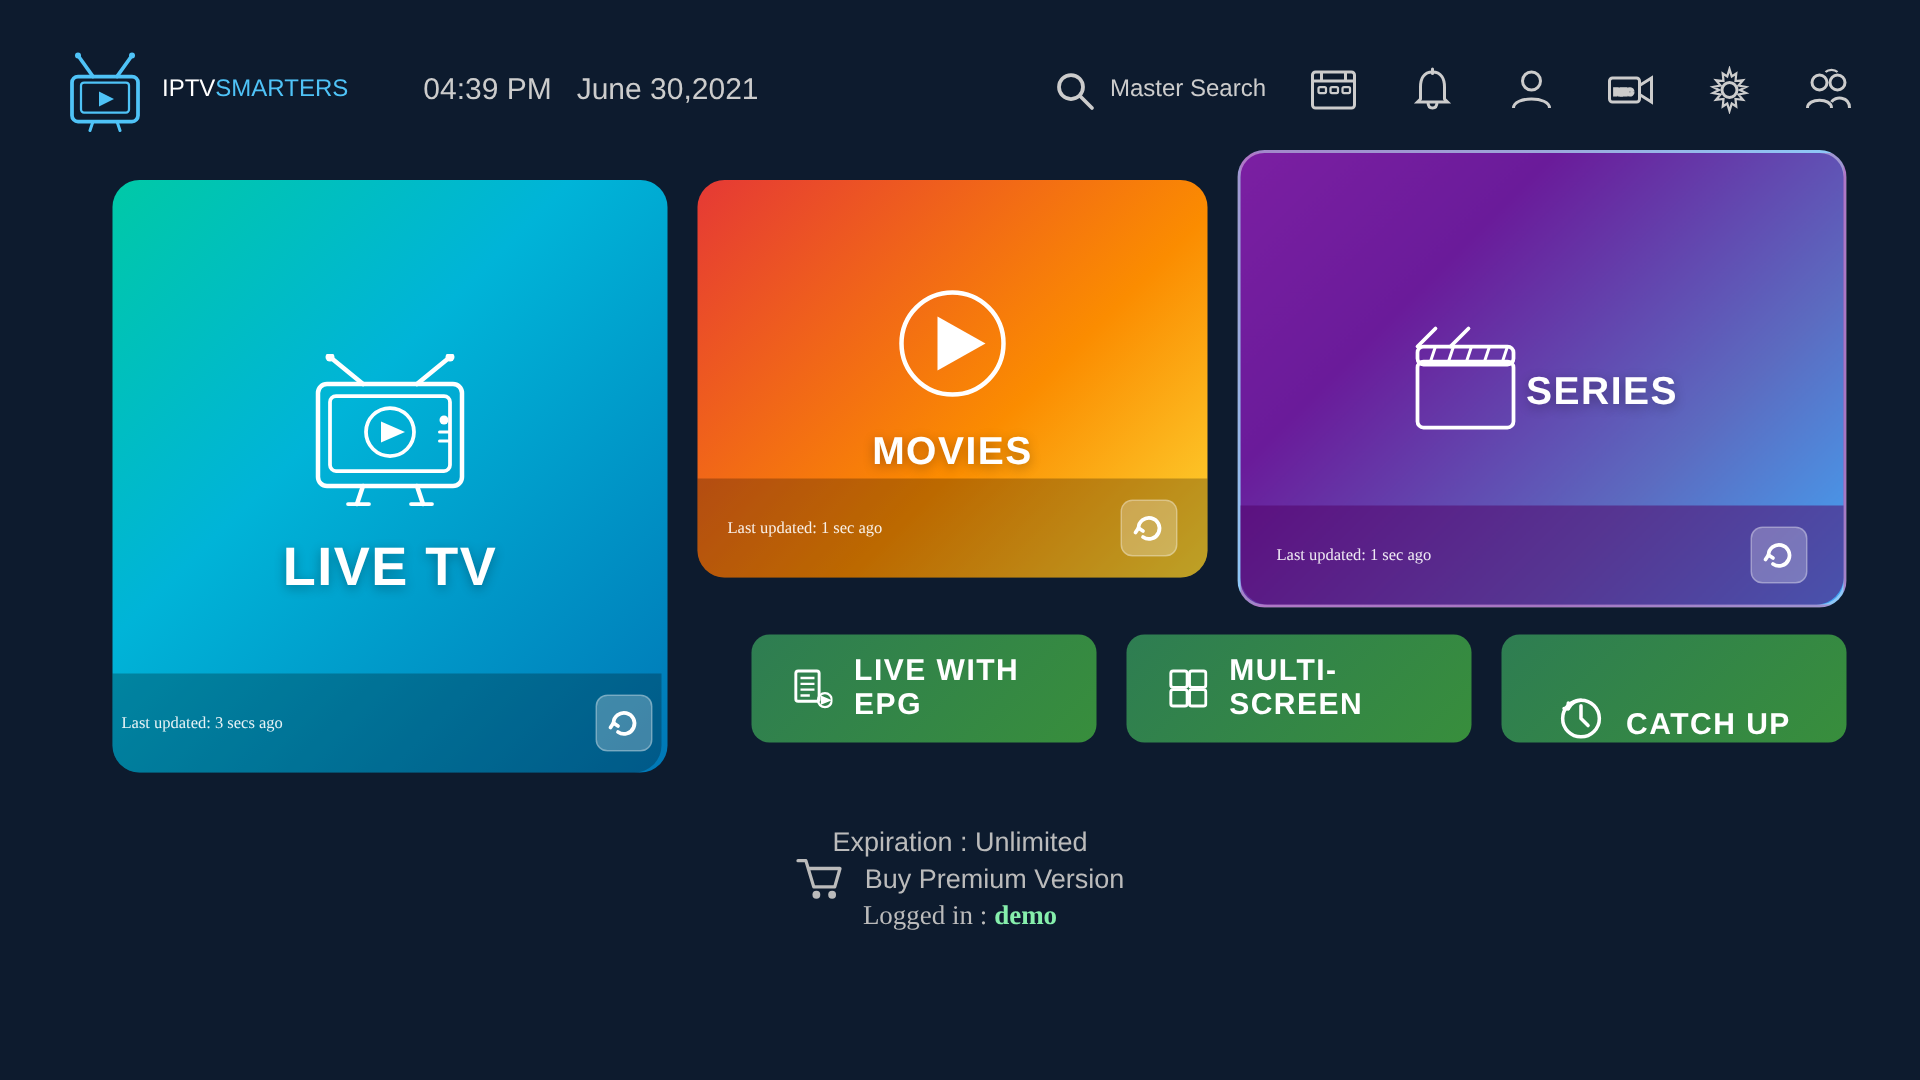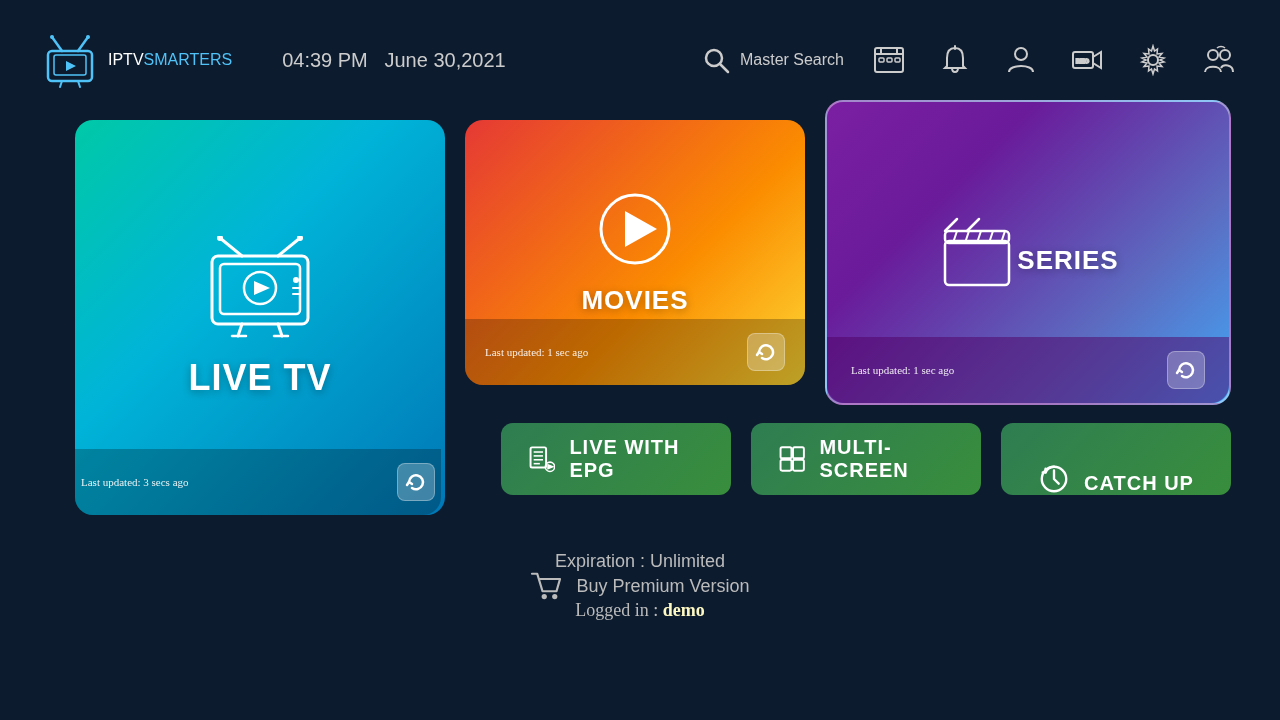--- a/index.html
+++ b/index.html
@@ -517,15 +517,15 @@
     <svg viewBox="0 0 36 32">
       <path d="M2 2 L8 2 L14 22 L30 22 L34 8 L10 8" stroke="#bbb" stroke-width="2.5" fill="none" stroke-linecap="round" stroke-linejoin="round"></path>
       <circle cx="16" cy="28" r="3" fill="#bbb"></circle>
       <circle cx="28" cy="28" r="3" fill="#bbb"></circle>
     </svg>
     <span class="buy-premium-text">Buy Premium Version</span>
   </div>
 
   <div>
     <span class="logged-in-text">Logged in : </span>
-    <span class="logged-in-text" style="font-weight:700;color:#fef9c3;">demo</span>
+    <span class="logged-in-text" style="font-weight:700;color:#86efac;">demo</span>
   </div>
 </div>
 
 </body></html>

